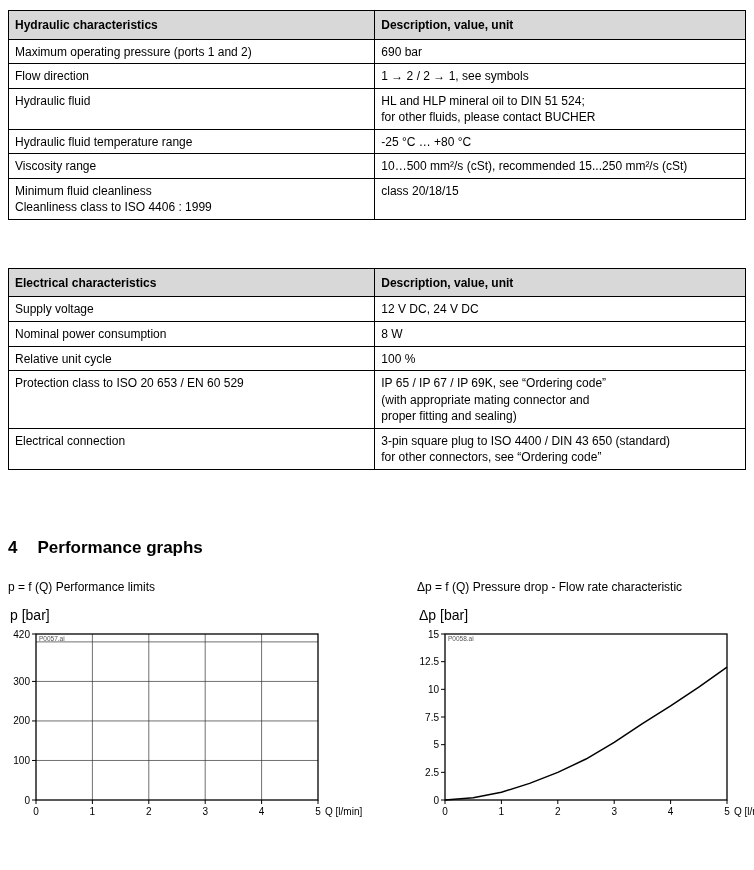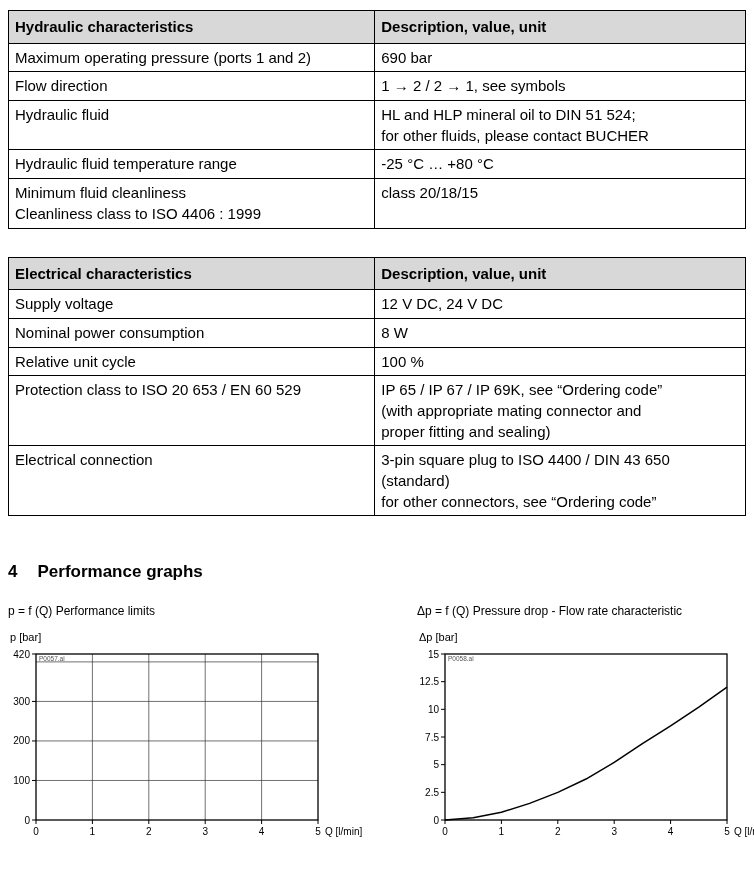--- a/index.html
+++ b/index.html
@@ -5,57 +5,57 @@
   html,body{margin:0;padding:0;background:#fff;}
   body{
     width:754px;height:870px;box-sizing:border-box;
     padding:10px 8px;
     font-family:"Liberation Sans","DejaVu Sans",sans-serif;
     color:#000;
   }
   .spec-table{
     width:100%;
     border-collapse:collapse;
-    font-size:15px;
+    font-size:12px;
   }
   .spec-table col.c1{width:49.7%;}
   .spec-table col.c2{width:50.3%;}
   .spec-table th,.spec-table td{
     border:1px solid #000;
     text-align:left;
     vertical-align:top;
     padding:4px 6px 3px 6px;
     line-height:1.38;
     white-space:pre-line;
   }
   .spec-table th{
     background:#d8d8d8;
     font-weight:bold;
     padding:6px 6px 5px 6px;
   }
-  .gap-table{margin-top:28px;}
+  .gap-table{margin-top:48px;}
   .section-heading{
-    margin-top:46px;
+    margin-top:68px;
     font-size:17px;
     font-weight:bold;
   }
   .section-heading .sec-num{display:inline-block;margin-right:20px;}
   .note{
     margin-top:16px;
     font-size:11.5px;
   }
   .charts{
     display:flex;
     justify-content:space-between;
     margin-top:22px;
     gap:43px;
   }
   .chart{width:366px;}
   .chart-title{font-size:12px;margin-bottom:13px;}
-  .chart-ylabel{font-size:11px;margin-left:2px;margin-bottom:1px;}
+  .chart-ylabel{font-size:14px;margin-left:2px;margin-bottom:1px;}
   .plot{display:block;}
   .plot .tick{font-size:10px;font-family:"Liberation Sans","DejaVu Sans",sans-serif;fill:#000;}
   .plot .wm{font-size:6.5px;font-family:"Liberation Sans","DejaVu Sans",sans-serif;fill:#555;}
 </style>
 </head>
 <body>
 
 <div class="page">
 
   <table class="spec-table">
@@ -79,20 +79,24 @@
           <td>1 → 2 / 2 → 1, see symbols</td>
         </tr>
         <tr>
           <td>Hydraulic fluid</td>
           <td>HL and HLP mineral oil to DIN 51 524;
 for other fluids, please contact BUCHER</td>
         </tr>
         <tr>
           <td>Hydraulic fluid temperature range</td>
           <td>-25 °C … +80 °C</td>
+        </tr>
+        <tr>
+          <td>Viscosity range</td>
+          <td>10…500 mm²/s (cSt), recommended 15...250 mm²/s (cSt)</td>
         </tr>
         <tr>
           <td>Minimum fluid cleanliness
 Cleanliness class to ISO 4406 : 1999</td>
           <td>class 20/18/15</td>
         </tr>
       </tbody>
     </table>
 
   <table class="spec-table gap-table">

